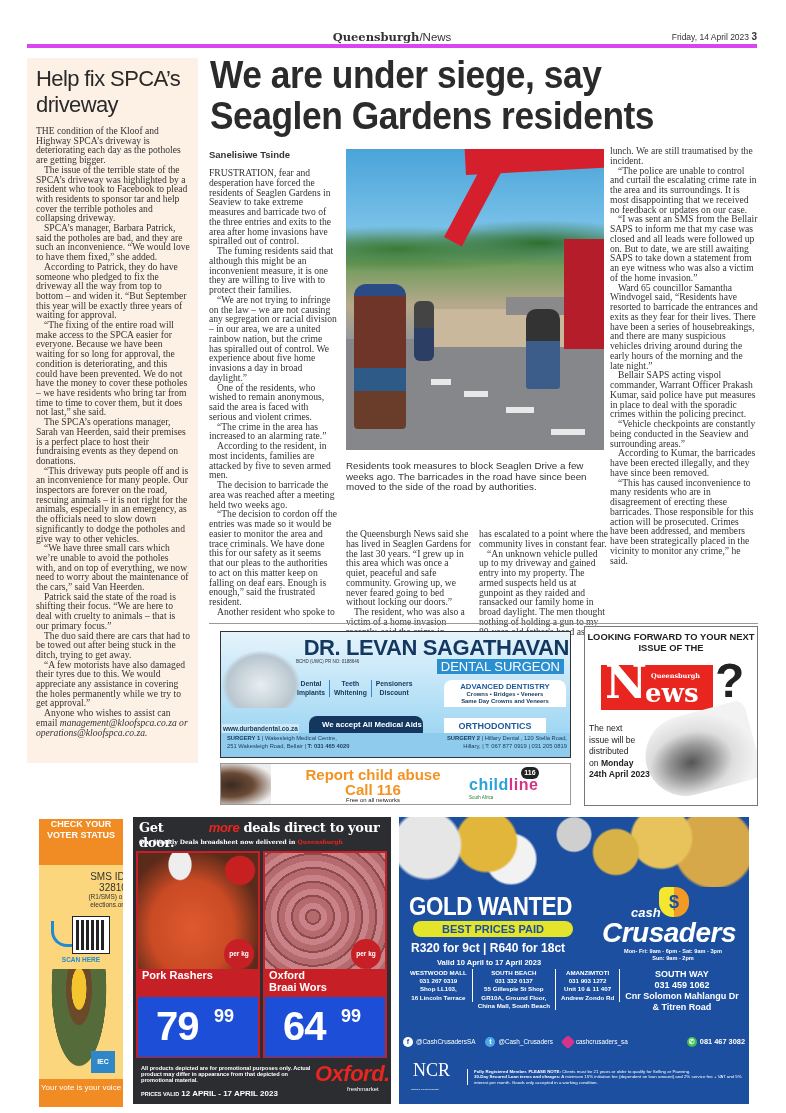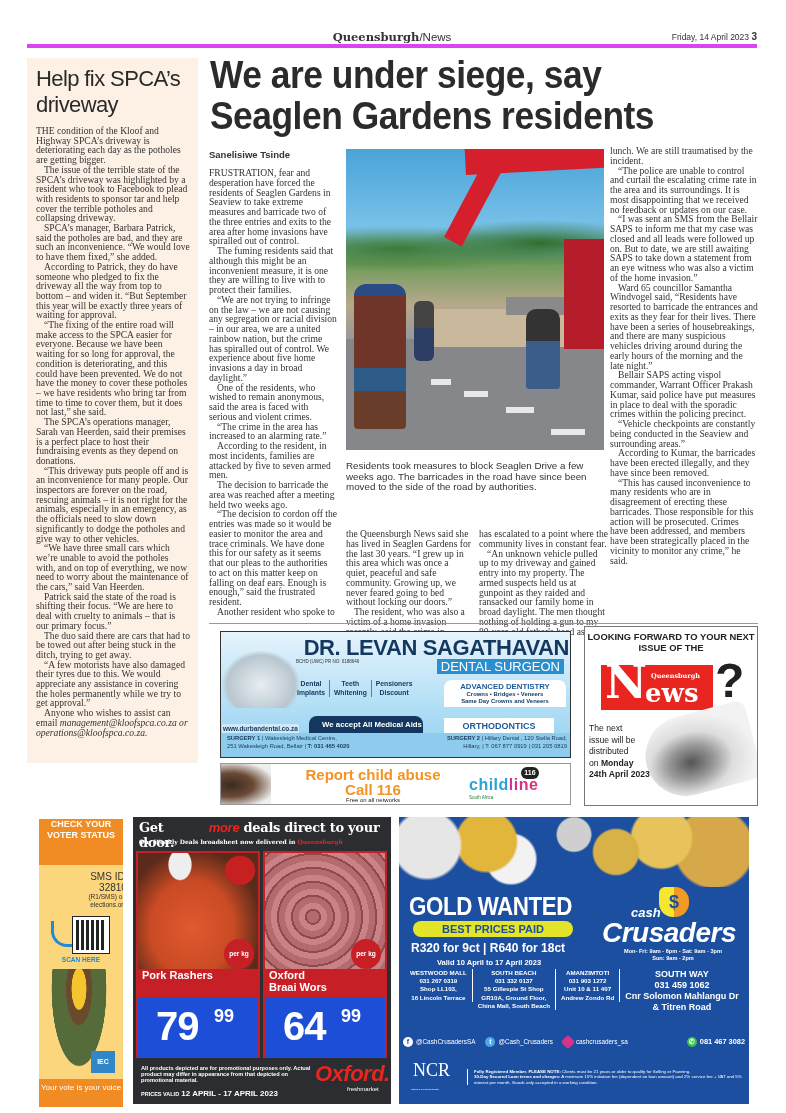--- a/index.html
+++ b/index.html
@@ -57,21 +57,21 @@
   .dental .name { position: absolute; left: 72px; top: 3px; width: 276px; text-align: right; font-weight: bold; font-size: 22px; color: #13375f; letter-spacing: -0.4px; }
   .dental .reg { position: absolute; left: 75px; top: 27px; font-size: 4.5px; color: #333; }
   .dental .surgeon { position: absolute; right: 6px; top: 27px; font-size: 13px; color: #fff; background: #2a8fd0; padding: 0 4px; }
   .dental .teeth { position: absolute; left: 0; top: 18px; width: 80px; height: 58px; background: radial-gradient(ellipse at 50% 60%,#e8eef2 0%,#b9c6cf 60%,transparent 70%); }
   .dental .svcs { position: absolute; left: 72px; top: 48px; display: flex; }
   .dental .svc { font-weight: bold; font-size: 6.8px; line-height: 8.5px; color: #13375f; text-align: center; padding: 0 4px; border-right: 1px solid #2a8fd0; }
   .dental .svc:last-child { border-right: none; }
   .dental .adv { position: absolute; left: 223px; top: 48px; width: 122px; background: #fff; border-radius: 8px 8px 0 0; text-align: center; padding: 2px 0; }
   .dental .adv .t { font-weight: bold; font-size: 7.8px; color: #1e5a9a; }
   .dental .adv .s { font-size: 5.9px; line-height: 7px; color: #13375f; font-weight: bold; }
-  .dental .ortho { position: absolute; left: 223px; top: 86px; width: 110px; height: 16px; background: #fff; text-align: center; font-weight: bold; font-size: 9px; color: #1e5a9a; line-height: 16px; }
+  .dental .ortho { position: absolute; left: 223px; top: 86px; width: 102px; height: 16px; background: #fff; text-align: center; font-weight: bold; font-size: 9px; color: #1e5a9a; line-height: 16px; }
   .dental .aids { position: absolute; left: 88px; top: 84px; width: 114px; height: 18px; background: #13375f; border-radius: 8px 8px 0 0; text-align: center; color: #fff; font-weight: bold; font-size: 7.8px; line-height: 18px; padding-left: 12px; }
   .dental .url { position: absolute; left: 1px; top: 92px; font-weight: bold; font-size: 6.4px; color: #13375f; background: #cfe9f7; padding: 1px 1px; }
   .dental .surg { position: absolute; top: 103px; font-size: 5.8px; line-height: 7.5px; color: #1b3a5a; }
   .dental .surg b { font-weight: bold; }
   .dental .surgbar { position: absolute; left: 0; top: 101px; width: 351px; height: 26px; background: #8ecbed; }
 
   
   .childline { left: 220px; top: 763px; width: 351px; height: 42px; border: 1px solid #999; background: #fff; overflow: hidden; font-family: "Liberation Sans", sans-serif; }
   .childline .face { position: absolute; left: 0; top: 0; width: 50px; height: 42px; background: radial-gradient(ellipse at 20% 50%,#3a2a20 0%,#6b4a36 40%,#eee 80%); }
   .childline .h { position: absolute; left: 72px; width: 160px; text-align: center; font-weight: bold; color: #f39324; }

